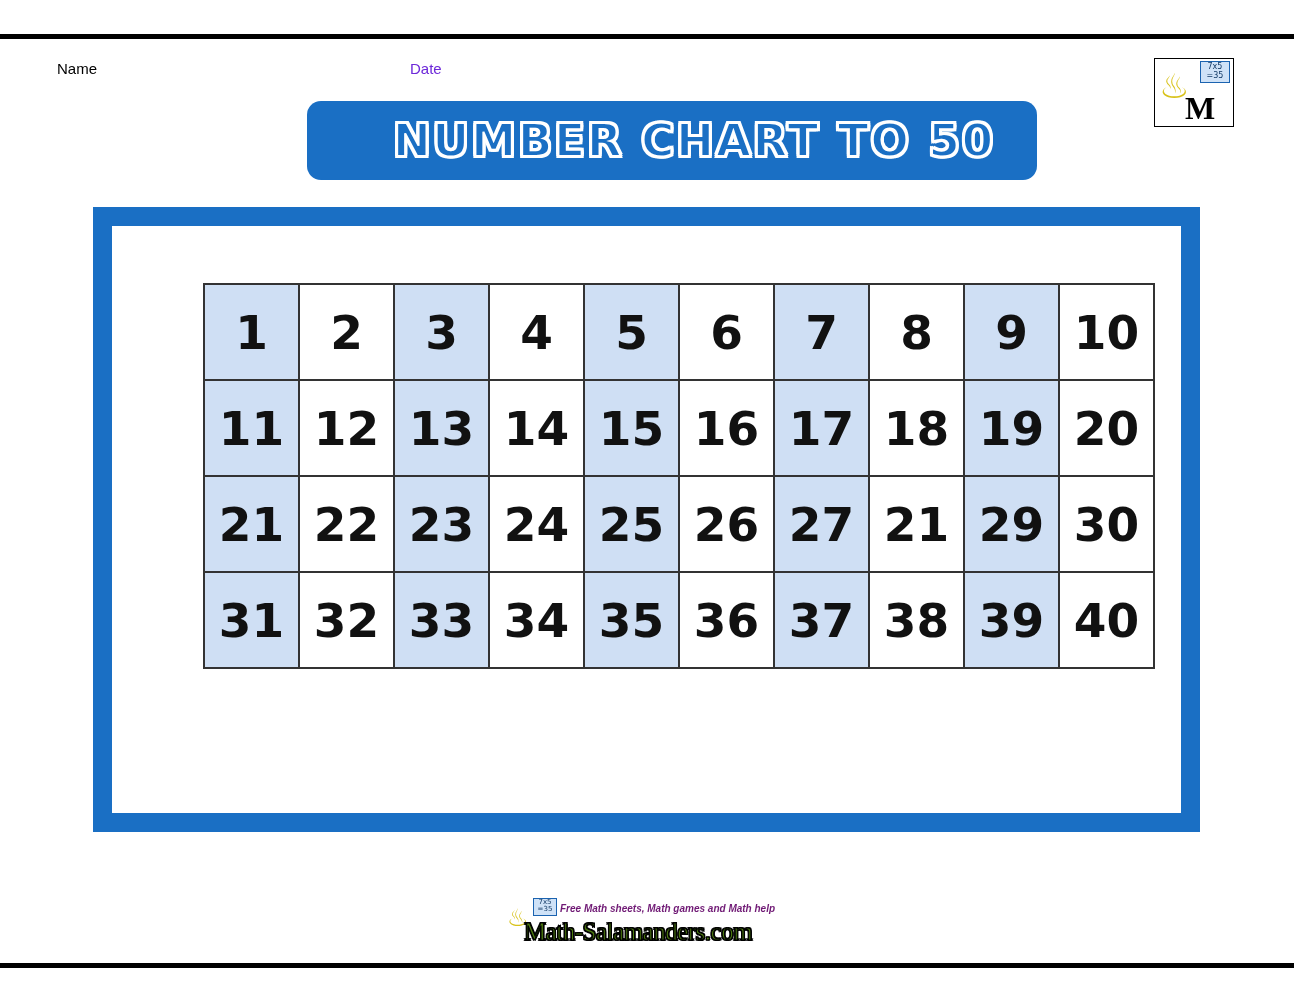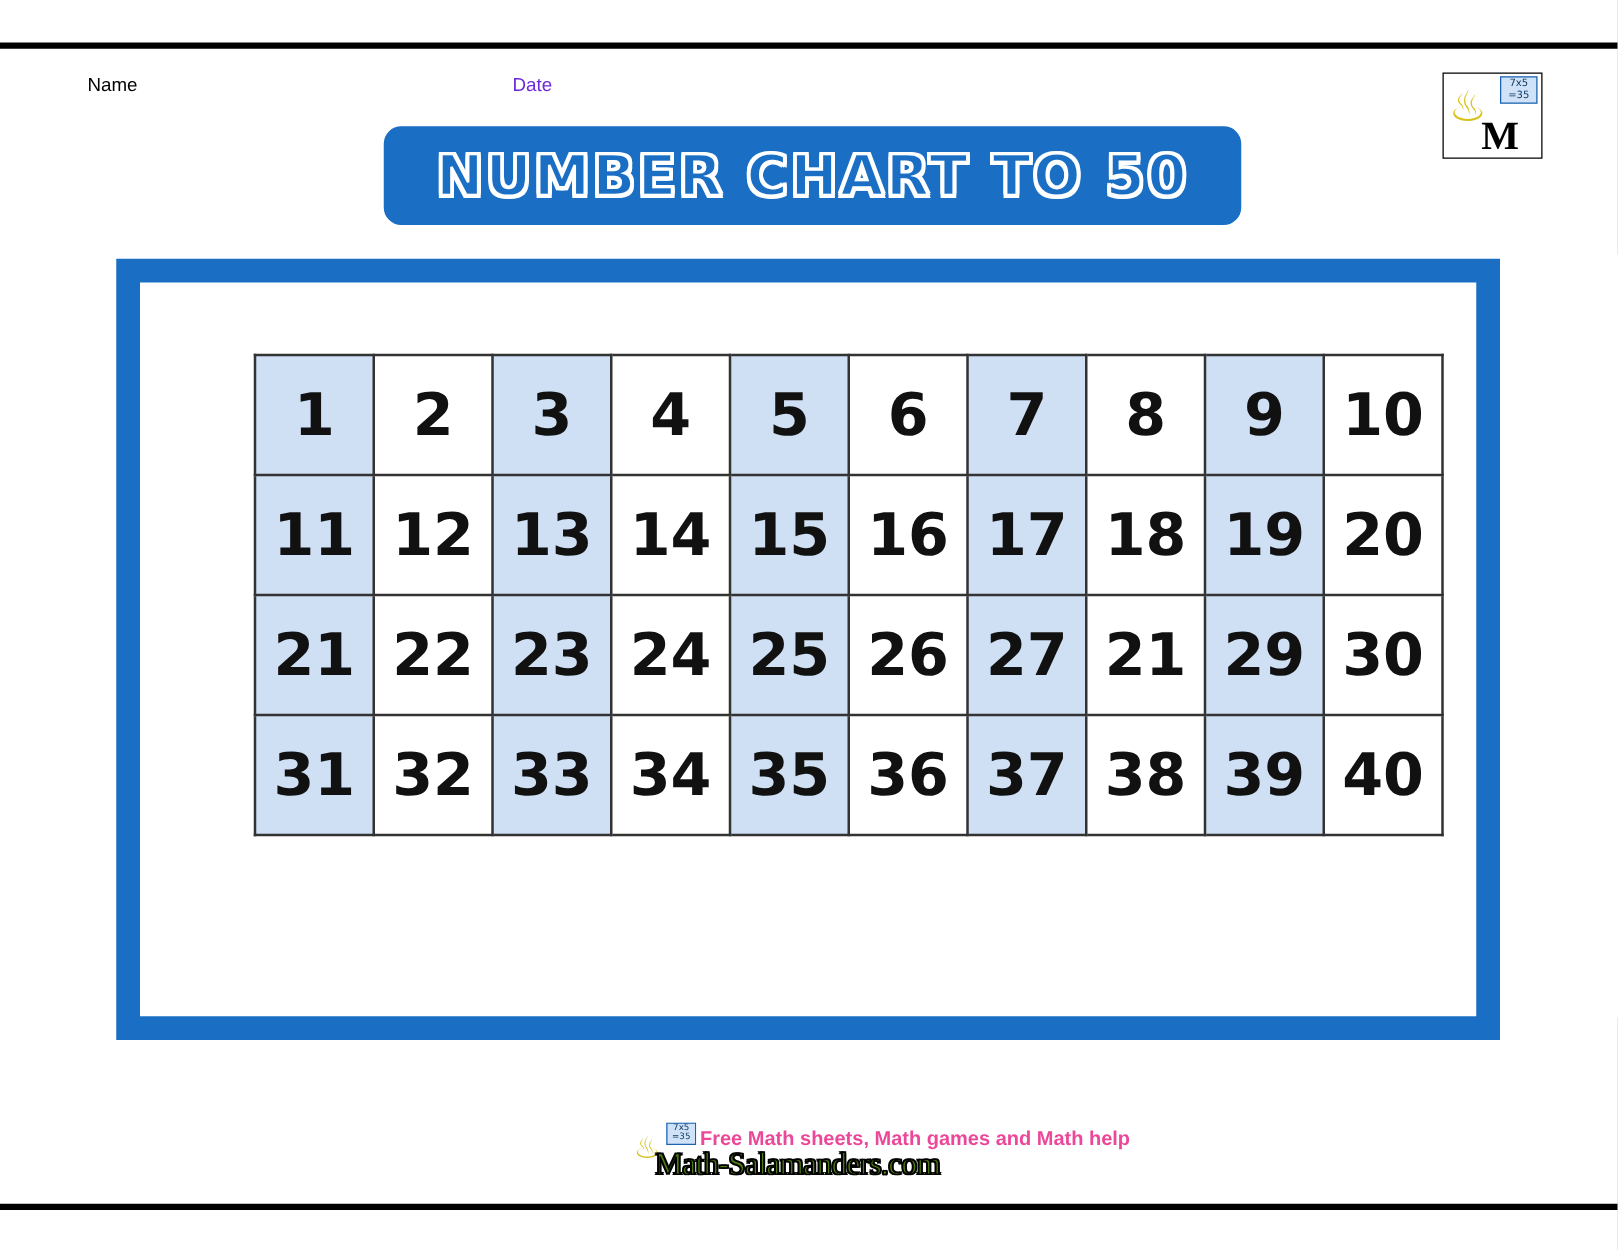--- a/index.html
+++ b/index.html
@@ -35,21 +35,20 @@
     width: 1294px;
     height: 5px;
     background: #000000;
   }
   .name-label {
     position: absolute;
     left: 57px; top: 60px;
     font-size: 15px;
     color: #000;
     font-weight: normal;
-    margin-left: 13px;
   }
   .date-label {
     position: absolute;
     left: 410px; top: 60px;
     font-size: 15px;
     color: #6d28d9;
   }
   
   .logo-box {
     position: absolute;
@@ -93,20 +92,21 @@
   
   .title-banner {
     position: absolute;
     left: 307px; top: 101px;
     width: 686px; height: 79px;
     background: #1a6fc4;
     border-radius: 14px;
     display: flex;
     align-items: center;
     justify-content: center;
+    padding-left: 44px;
   }
   .title-text {
     font-family: "DejaVu Sans", sans-serif;
     font-size: 45px;
     font-weight: bold;
     letter-spacing: 2px;
     color: #1a6fc4;
     -webkit-text-stroke: 2px #ffffff;
     text-shadow:
       -2px -2px 0 #fff, 2px -2px 0 #fff, -2px 2px 0 #fff, 2px 2px 0 #fff,
@@ -173,24 +173,25 @@
     position: absolute;
     left: 2px; top: 8px;
     color: #d8c21a;
     font-size: 24px;
     line-height: 24px;
     font-family: "DejaVu Sans", sans-serif;
   }
   .footer-tag {
     position: absolute;
     left: 560px; top: 903px;
-    font-size: 16px;
-    font-weight: bold;
-    color: #ec4899;
+    font-size: 10px;
+    font-weight: bold;
+    color: #701a75;
     font-family: "Liberation Sans", sans-serif;
+    font-style: italic;
   }
   .footer-url {
     position: absolute;
     left: 524px; top: 918px;
     font-size: 25px;
     font-weight: normal;
     color: #4d7c0f;
     -webkit-text-stroke: 1px #000;
     text-shadow:
       -1px -1px 0 #000, 1px -1px 0 #000, -1px 1px 0 #000, 1px 1px 0 #000;

